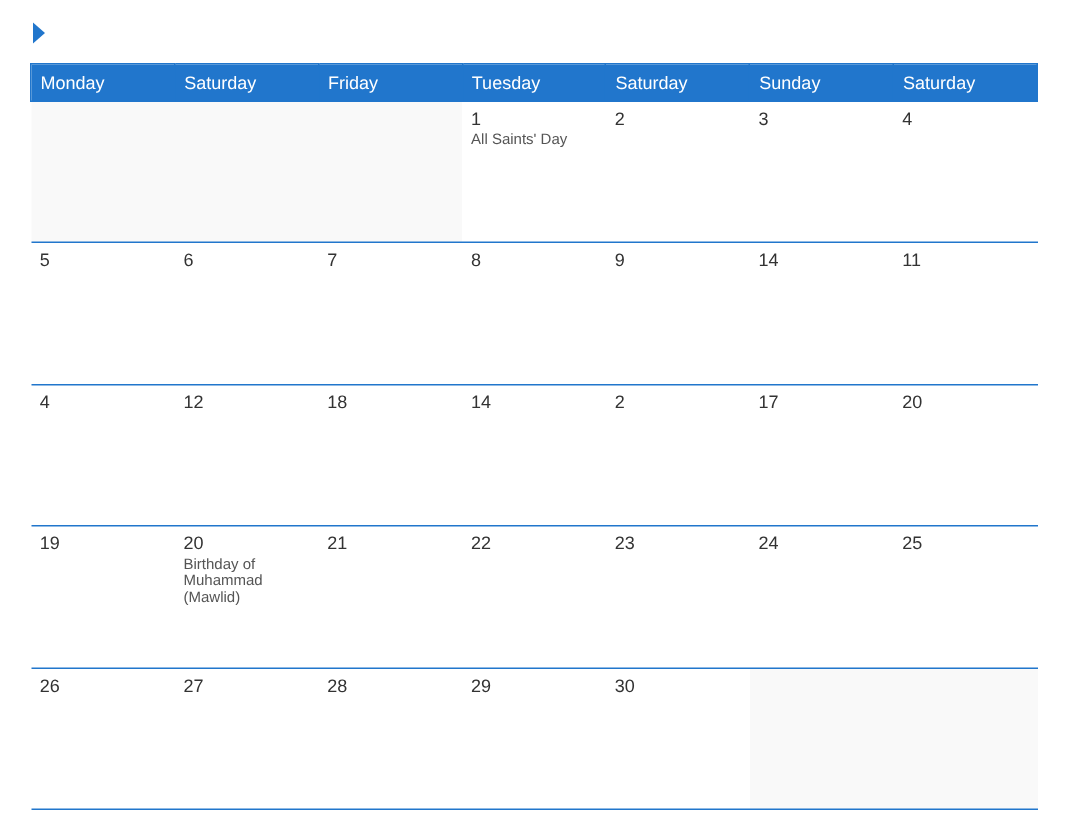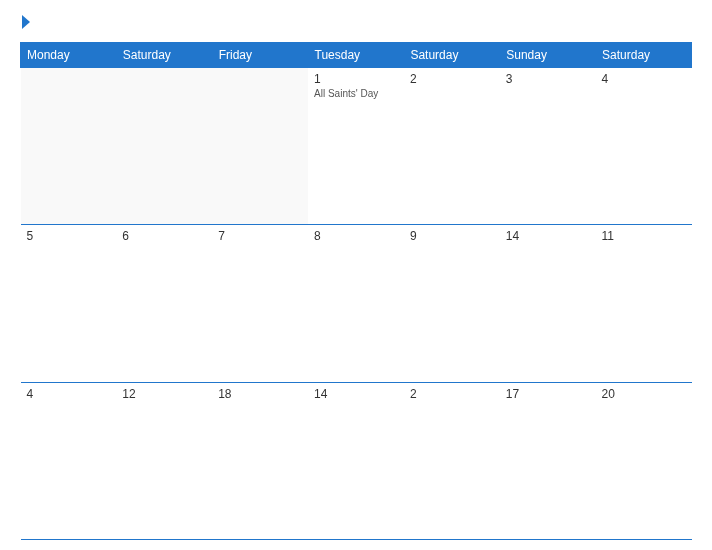--- a/index.html
+++ b/index.html
@@ -206,14 +206,57 @@
         <td>
           <span class="day-number">2</span>
         </td>
         <td>
           <span class="day-number">17</span>
         </td>
         <td>
           <span class="day-number">20</span>
         </td>
       </tr>
+      <tr>
+        <td>
+          <span class="day-number">19</span>
+        </td>
+        <td>
+          <span class="day-number">20</span>
+          <span class="event-text">Birthday of Muhammad (Mawlid)</span>
+        </td>
+        <td>
+          <span class="day-number">21</span>
+        </td>
+        <td>
+          <span class="day-number">22</span>
+        </td>
+        <td>
+          <span class="day-number">23</span>
+        </td>
+        <td>
+          <span class="day-number">24</span>
+        </td>
+        <td>
+          <span class="day-number">25</span>
+        </td>
+      </tr>
+      <tr>
+        <td>
+          <span class="day-number">26</span>
+        </td>
+        <td>
+          <span class="day-number">27</span>
+        </td>
+        <td>
+          <span class="day-number">28</span>
+        </td>
+        <td>
+          <span class="day-number">29</span>
+        </td>
+        <td>
+          <span class="day-number">30</span>
+        </td>
+        <td class="empty-cell"></td>
+        <td class="empty-cell"></td>
+      </tr>
     </tbody>
 </table>
 
 </body></html>

